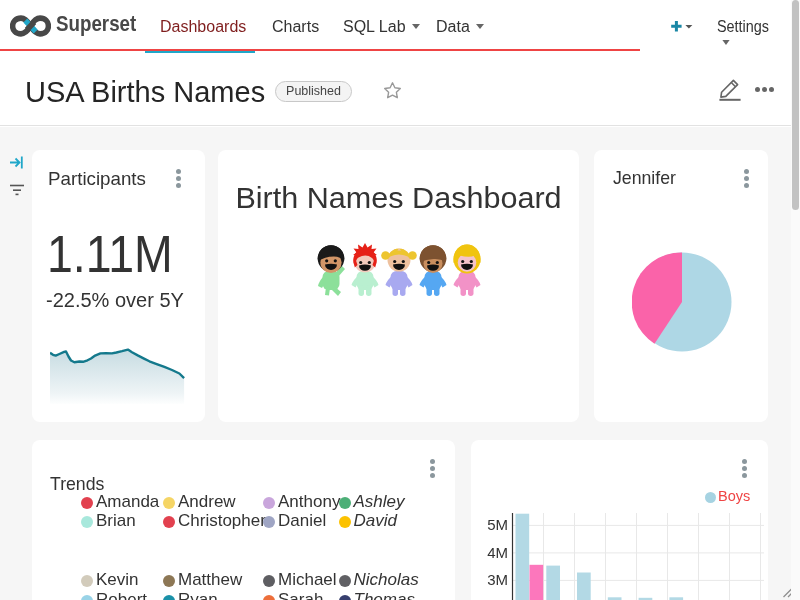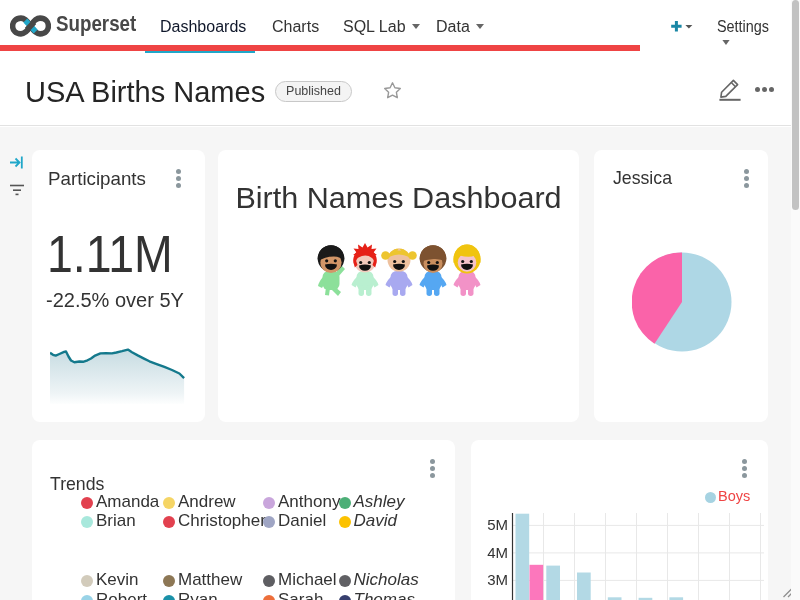--- a/index.html
+++ b/index.html
@@ -2,25 +2,25 @@
 <html><head>
 <meta charset="utf-8">
 <style>
 * { margin:0; padding:0; box-sizing:border-box; }
 html,body { width:800px; height:600px; overflow:hidden; background:#fff;
   font-family:"Liberation Sans", sans-serif; }
 #page { position:relative; width:800px; height:600px; overflow:hidden; }
 
 
 #nav { position:absolute; left:0; top:0; width:640px; height:51px; background:#fff;
-  border-bottom:6px solid #ef4444; }
+  border-bottom:2px solid #ef4444; }
 #logo { position:absolute; left:10px; top:14px; }
 #brand { position:absolute; left:56px; top:14px; font-size:21.5px; line-height:1; font-weight:bold; color:#484848; transform:scaleX(0.872); transform-origin:left top; }
 .navitem { position:absolute; top:19px; line-height:1; font-size:16px; color:#333; }
-#nav-dash { left:160px; color:#0f172a; }
+#nav-dash { left:160px; color:#7f1d1d; }
 #nav-underline { position:absolute; left:145px; top:50.5px; width:110px; height:2.2px; background:#20a7c9; z-index:5; }
 .caret { display:inline-block; width:0; height:0; border-left:4px solid transparent;
   border-right:4px solid transparent; border-top:5px solid #666; vertical-align:middle;
   margin-left:6px; margin-bottom:2px; }
 #nav-settings { left:717px; transform:scaleX(0.9); transform-origin:left top; }
 
 
 #titlebar { position:absolute; left:0; top:53px; width:800px; height:73px; background:#fff;
   border-bottom:1.2px solid #e2e2e2; }
 #dtitle { position:absolute; left:25px; top:25px; line-height:1; font-size:29px; font-weight:400; color:#252525; }
@@ -218,21 +218,21 @@
           <circle cx="17" cy="19.5" r="9.3" fill="#f4c3c9"></circle>
           <path d="M3.5 16 A 13.5 14.5 0 0 1 30.5 16 L 30.5 20 Q 27 16.5 24.5 12.5 Q 20 15 9.5 12.5 Q 7 16.5 3.5 20 Z" fill="#f0c40f"></path>
           <circle cx="12.7" cy="18.5" r="1.6" fill="#111"></circle>
           <circle cx="21.3" cy="18.5" r="1.6" fill="#111"></circle>
           <path d="M11 21.6 A 6 5.3 0 0 0 23 21.6 Q 17 20 11 21.6 Z" fill="#111"></path>
         </g>
       </svg>
     </div>
 
     <div class="card" id="cardC">
-      <span class="ctitle" style="left:19px;top:20px;">Jessica</span>
+      <span class="ctitle" style="left:19px;top:20px;">Jennifer</span>
       <div class="kebab" style="left:150px;">
           <div></div>
           <div></div>
           <div></div>
         </div>
       <svg style="position:absolute;left:38px;top:102px;" width="100" height="100" viewBox="0 0 100 100">
         <circle cx="50" cy="50" r="49.5" fill="#aed7e5"></circle>
         <path d="M50 50 L50 0.5 A49.5 49.5 0 0 0 22.5 91.7 Z" fill="#fa63a9"></path>
       </svg>
     </div>

